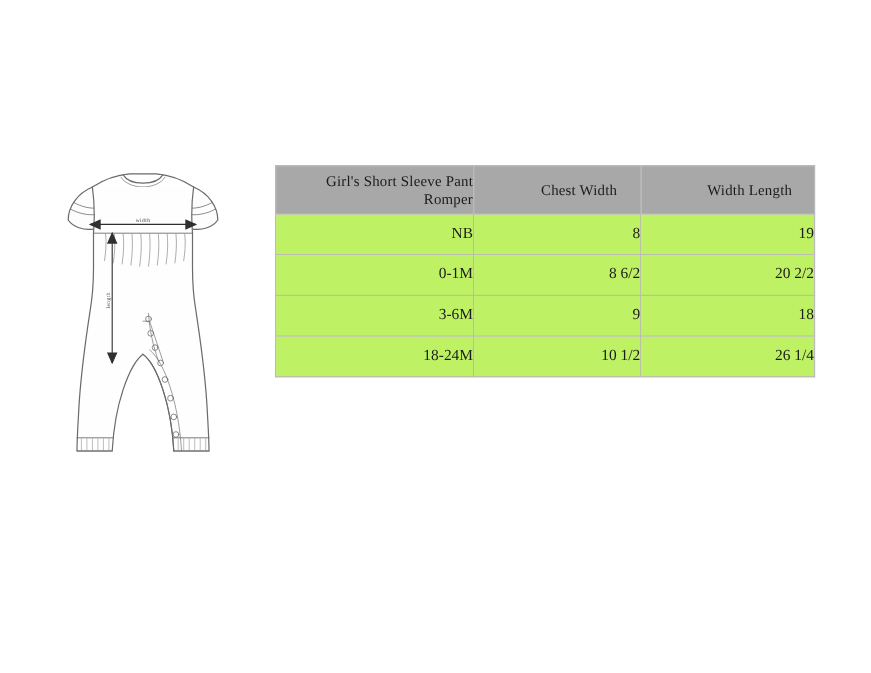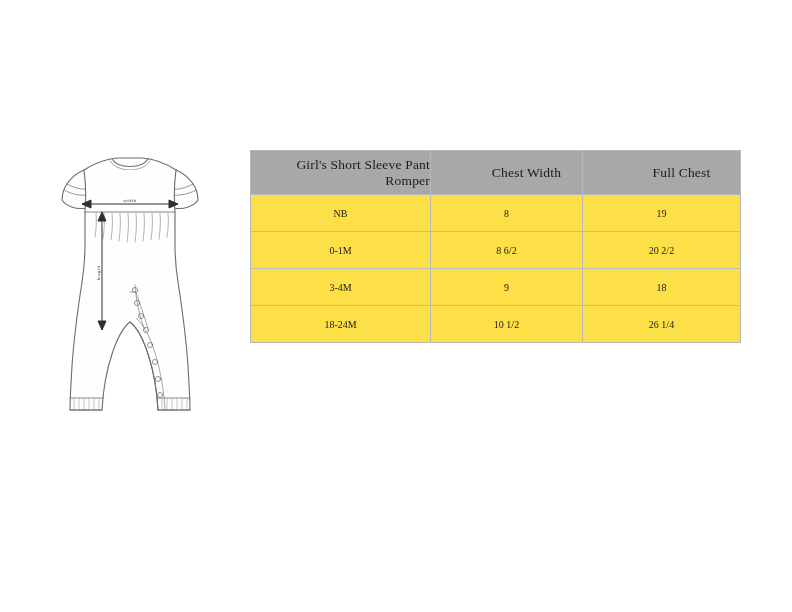--- a/index.html
+++ b/index.html
@@ -51,23 +51,24 @@
     letter-spacing: 0.2px;
     padding-left: 40px;
   }
   #size-chart thead th.col-label {
     text-align: right;
     padding-left: 8px;
     width: 180px;
   }
   #size-chart tbody td {
     height: 36px;
-    font-size: 10px;
+    font-size: 14px;
     color: #1b1b1b;
-    background: #fde047;
+    background: #bef264;
+    text-align: right;
   }
   #size-chart tbody td.size-col {
     width: 180px;
   }
   #size-chart col.c1 { width: 180px; }
   #size-chart col.c2 { width: 152px; }
   #size-chart col.c3 { width: 158px; }
 
   .label-text {
     font-family: "Liberation Serif", serif;
@@ -168,36 +169,36 @@
 <table id="size-chart">
   <colgroup>
     <col class="c1">
       <col class="c2">
       <col class="c3">
   </colgroup>
   <thead>
     <tr>
       <th class="col-label">Girl's Short Sleeve Pant Romper</th>
       <th>Chest Width</th>
-      <th>Full Chest</th>
+      <th>Width Length</th>
     </tr>
   </thead>
   <tbody>
     <tr>
       <td class="size-col">NB</td>
       <td>8</td>
       <td>19</td>
     </tr>
     <tr>
       <td class="size-col">0-1M</td>
       <td>8 6/2</td>
       <td>20 2/2</td>
     </tr>
     <tr>
-      <td class="size-col">3-4M</td>
+      <td class="size-col">3-6M</td>
       <td>9</td>
       <td>18</td>
     </tr>
     <tr>
       <td class="size-col">18-24M</td>
       <td>10 1/2</td>
       <td>26 1/4</td>
     </tr>
   </tbody>
 </table>

